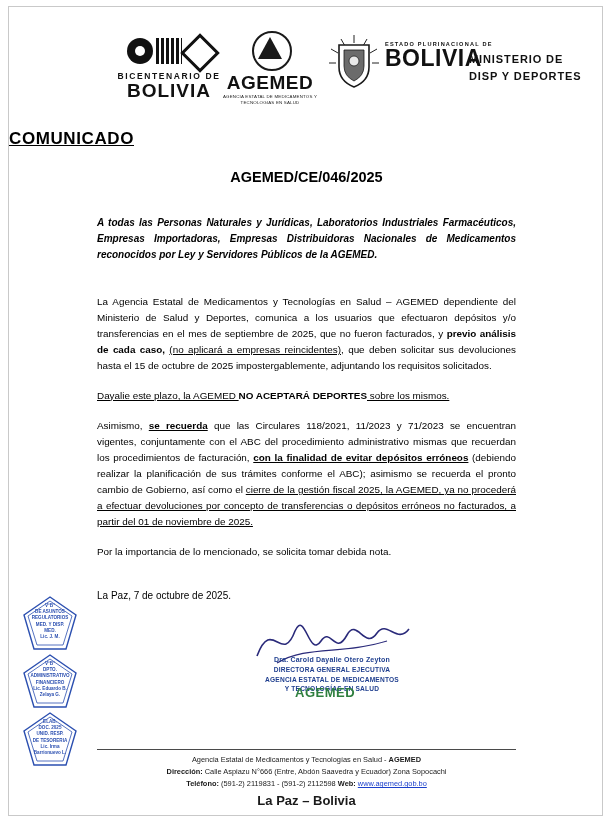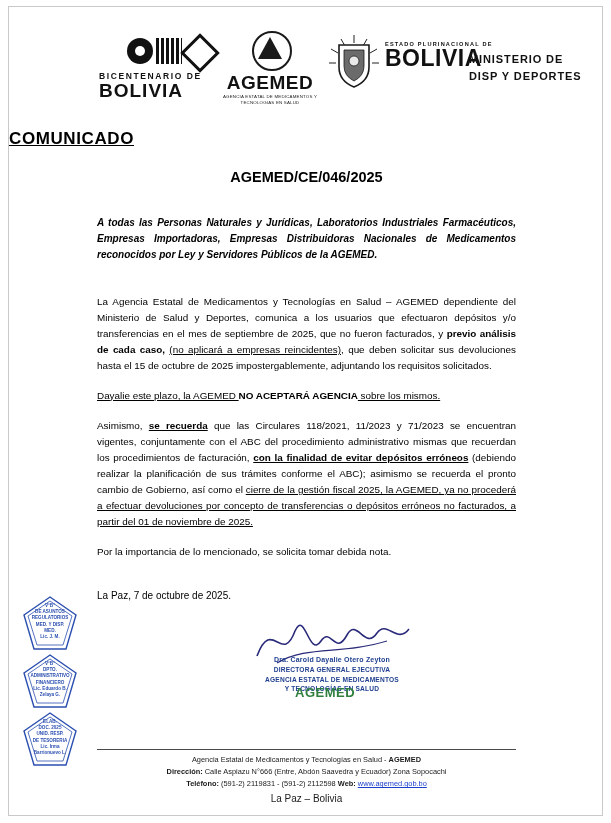--- a/index.html
+++ b/index.html
@@ -35,20 +35,21 @@
     left: 0;
     top: 22px;
     width: 595px;
     height: 78px;
   }
   .logo-bicentenario {
     position: absolute;
     left: 90px;
     top: 6px;
     width: 140px;
+    text-align: center;
   }
   .bic-marks {
     display: flex;
     justify-content: center;
     align-items: center;
     gap: 3px;
     height: 32px;
   }
   .bic-sq {
     width: 26px;
@@ -344,22 +345,22 @@
   .footer-line {
     font-size: 7.4px;
     line-height: 1.65;
   }
   .footer-line b { font-weight: bold; }
   .footer-line .lnk {
     color: #1a3fcb;
     text-decoration: underline;
   }
   .footer-last {
-    font-size: 10px;
-    font-weight: normal;
+    font-size: 13px;
+    font-weight: bold;
     margin-top: 2px;
   }
 </style>
 </head>
 <body>
 
 <div class="page">
   <div class="sheet">
 
     <div class="header">
@@ -412,21 +413,21 @@
 
     <div class="body-area">
 
       <div class="doc-title">COMUNICADO</div>
       <div class="doc-code">AGEMED/CE/046/2025</div>
 
       <div class="addressee">A todas las Personas Naturales y Jurídicas, Laboratorios Industriales Farmacéuticos, Empresas Importadoras, Empresas Distribuidoras Nacionales de Medicamentos reconocidos por Ley y Servidores Públicos de la AGEMED.</div>
 
 
       <p class="para first" id="para-1"><span>La Agencia Estatal de Medicamentos y Tecnologías en Salud – AGEMED dependiente del Ministerio de Salud y Deportes, comunica a los usuarios que efectuaron depósitos y/o transferencias en el mes de septiembre de 2025, que no fueron facturados, y </span><span style="font-weight: bold;">previo análisis de cada caso,</span><span> </span><span style="text-decoration: underline;">(no aplicará a empresas reincidentes),</span><span> que deben solicitar sus devoluciones hasta el 15 de octubre de 2025 impostergablemente, adjuntando los requisitos solicitados.</span></p>
-      <p class="para" id="para-2"><span style="text-decoration: underline;">Dayalie este plazo, la AGEMED </span><span style="font-weight: bold;">NO ACEPTARÁ AGENCIA</span><span style="text-decoration: underline;"> sobre los mismos.</span></p>
+      <p class="para" id="para-2"><span style="text-decoration: underline;">Dayalie este plazo, la AGEMED </span><span style="font-weight: bold;">NO ACEPTARÁ DEPORTES</span><span style="text-decoration: underline;"> sobre los mismos.</span></p>
       <p class="para" id="para-3"><span>Asimismo, </span><span style="font-weight: bold; text-decoration: underline;">se recuerda</span><span> que las Circulares 118/2021, 11/2023 y 71/2023 se encuentran vigentes, conjuntamente con el ABC del procedimiento administrativo mismas que recuerdan los procedimientos de facturación, </span><span style="font-weight: bold; text-decoration: underline;">con la finalidad de evitar depósitos erróneos</span><span> (debiendo realizar la planificación de sus trámites conforme el ABC); asimismo se recuerda el pronto cambio de Gobierno, así como el </span><span style="text-decoration: underline;">cierre de la gestión fiscal 2025, la AGEMED, ya no procederá a efectuar devoluciones por concepto de transferencias o depósitos erróneos no facturados, a partir del 01 de noviembre de 2025.</span></p>
       <p class="para" id="para-4"><span>Por la importancia de lo mencionado, se solicita tomar debida nota.</span></p>
 
       <div class="place-date">La Paz, 7 de octubre de 2025.</div>
     </div>
 
     <div class="signature">
       <svg class="sig-scribble" viewBox="0 0 170 60">
         <path d="M10,45 C25,5 35,55 48,20 C58,-2 62,48 74,30 C84,15 88,46 100,24 C110,6 118,40 130,22 C140,8 150,34 162,18" fill="none" stroke="#2a2a7a" stroke-width="1.6"></path>
         <path d="M30,52 C60,34 95,44 140,30" fill="none" stroke="#2a2a7a" stroke-width="1.2"></path>

